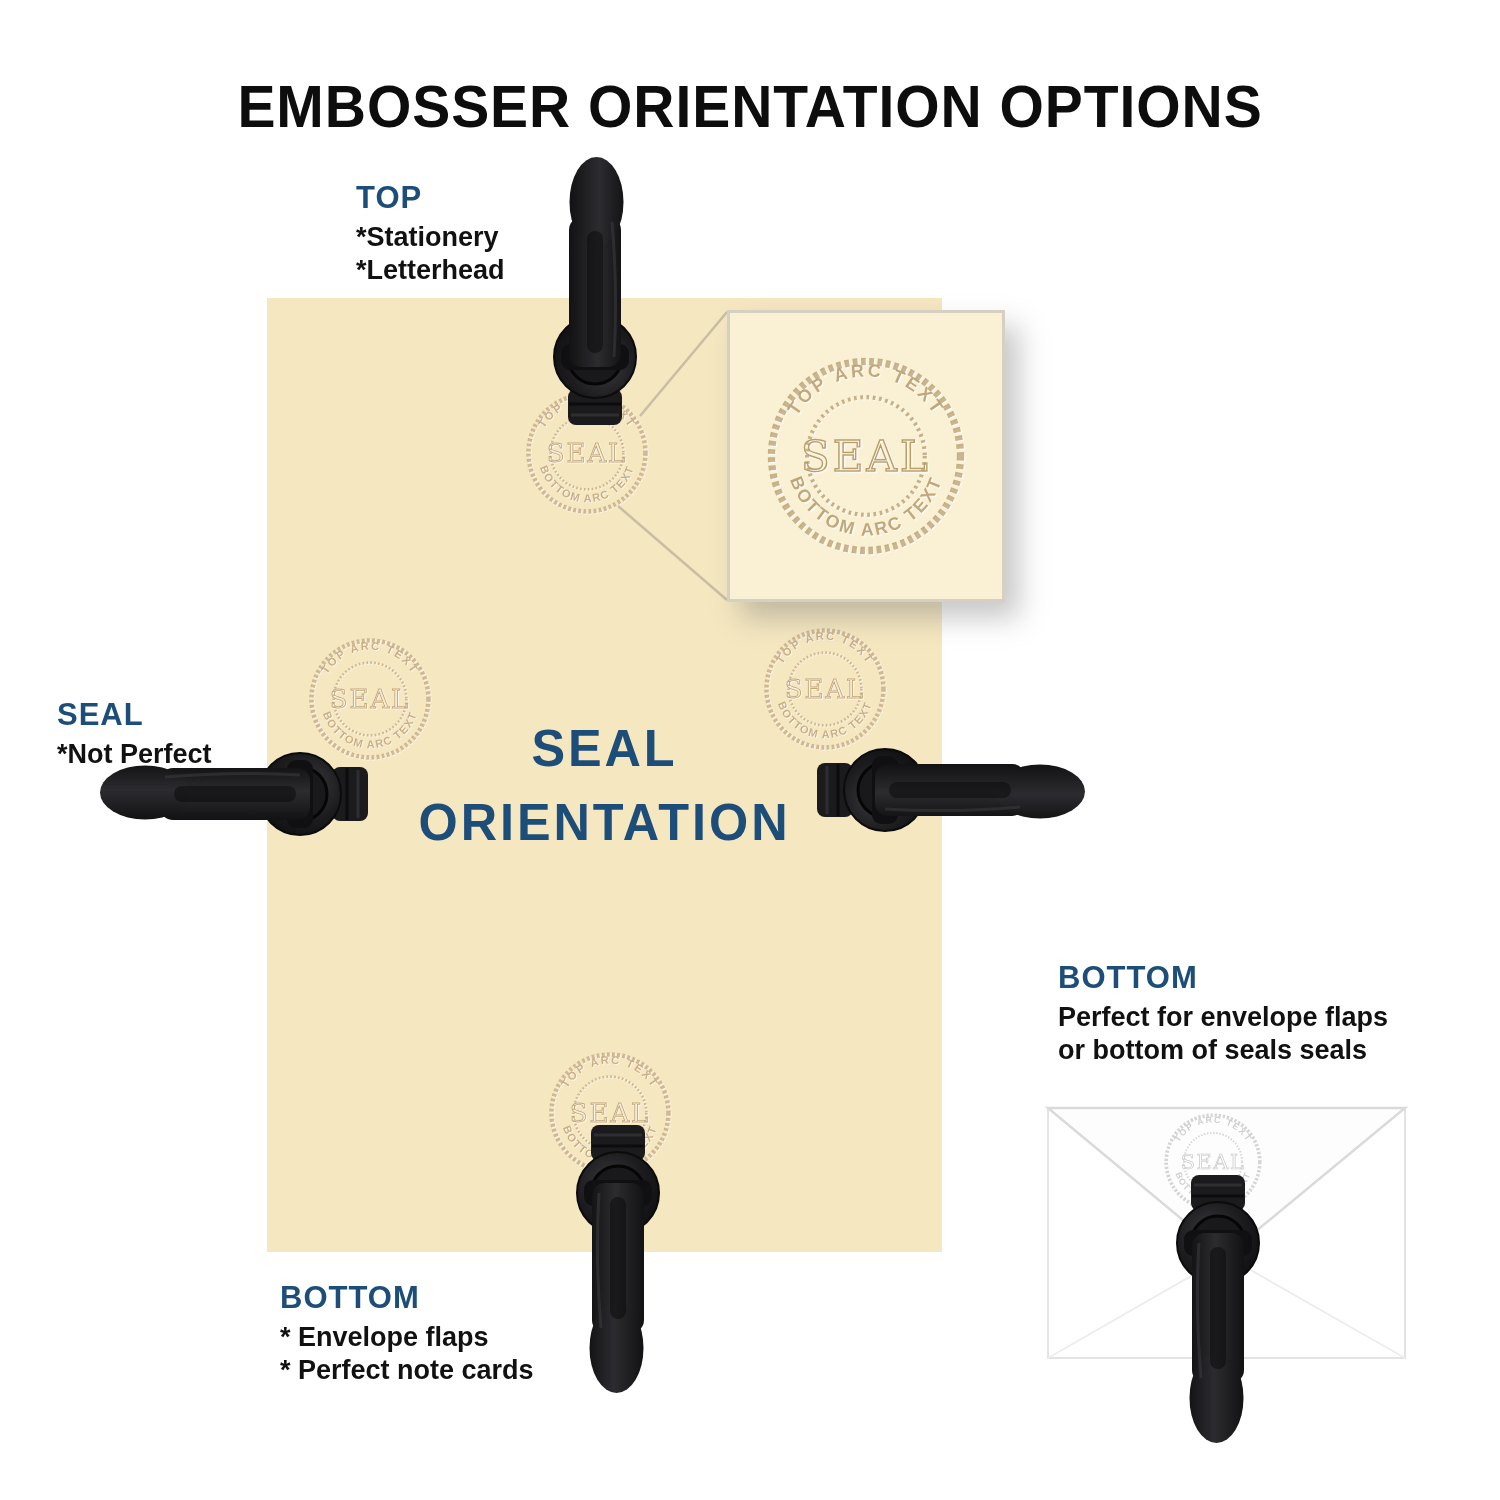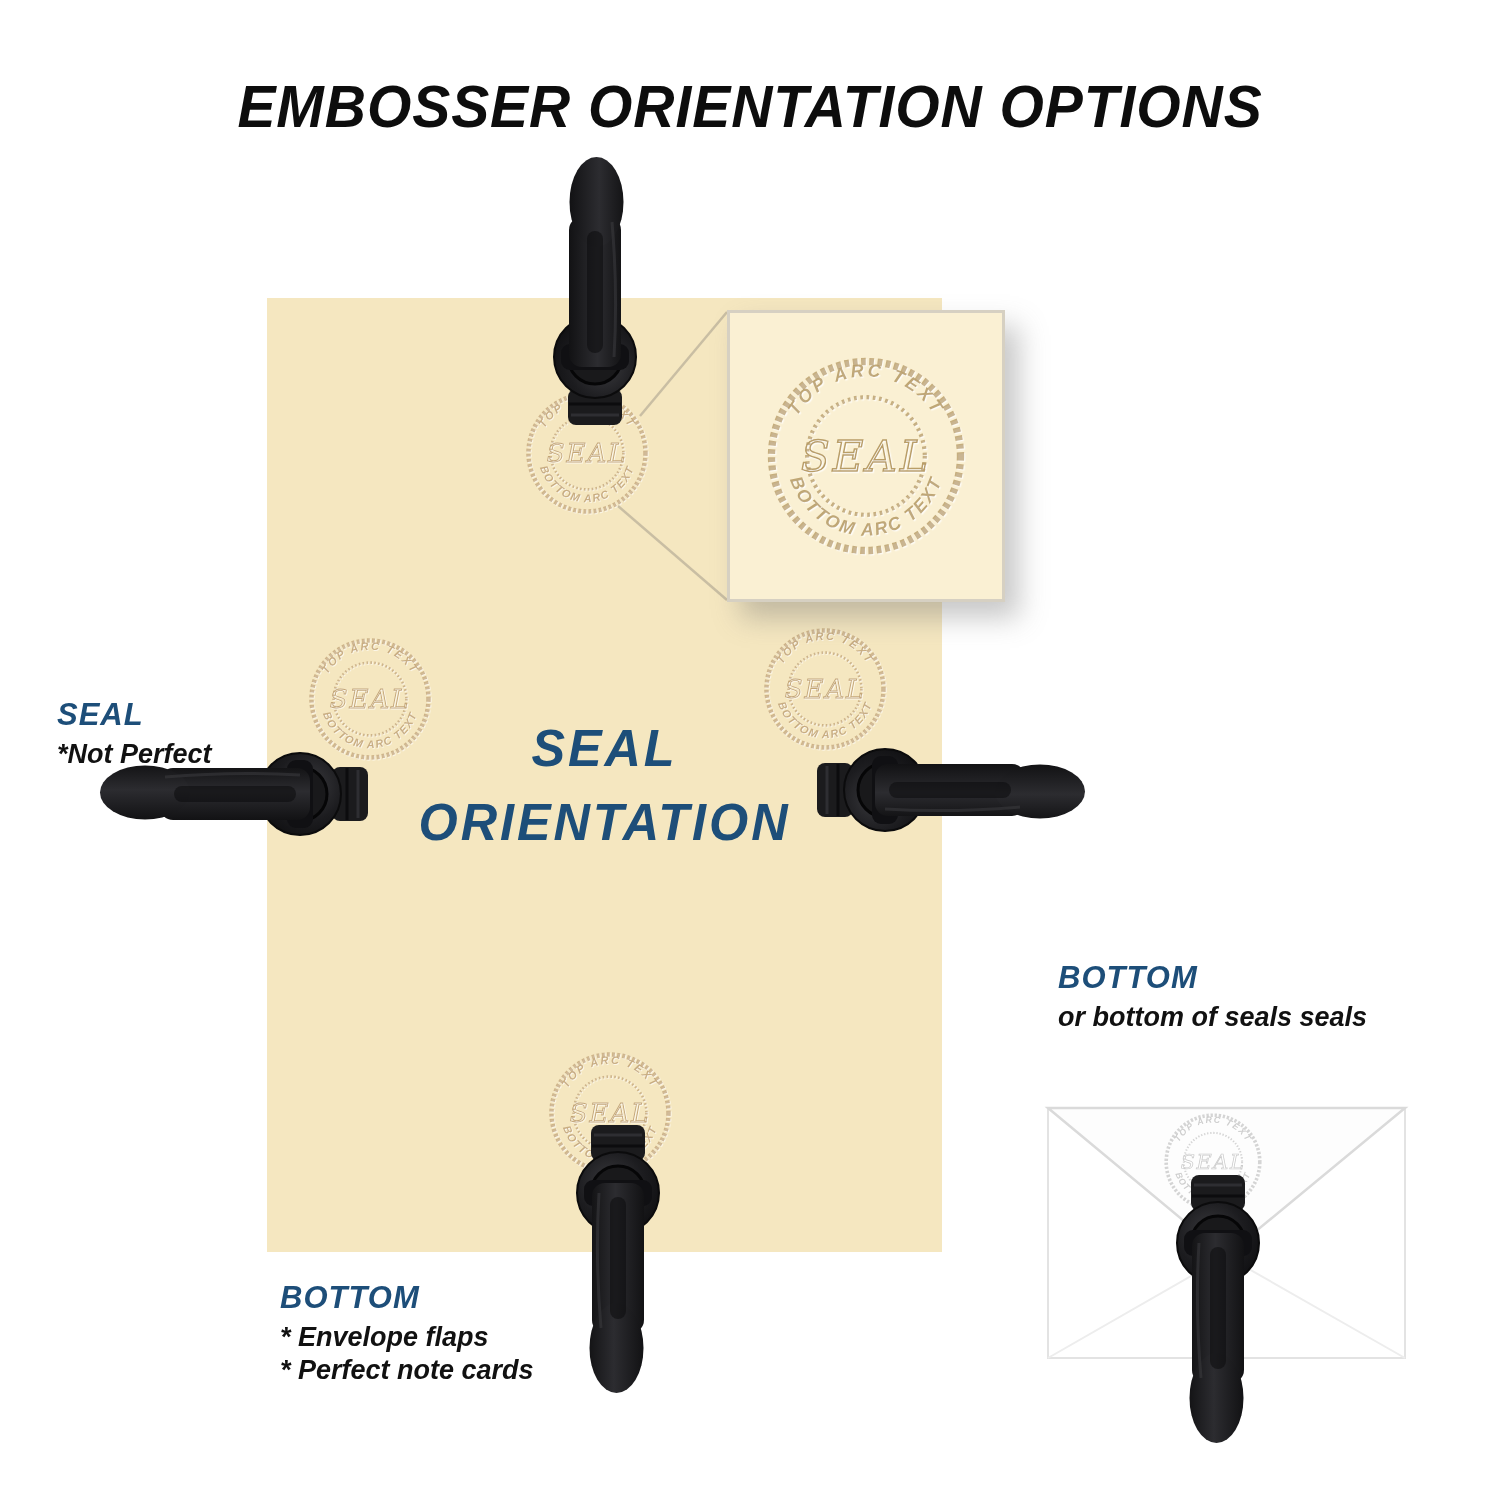--- a/index.html
+++ b/index.html
@@ -1,18 +1,18 @@
 <!DOCTYPE html>
 <html><head>
 <meta charset="utf-8">
 <style>
   html,body{margin:0;padding:0;background:#ffffff;}
   #stage{
     position:relative;width:1500px;height:1500px;background:#ffffff;overflow:hidden;
-    font-family:"Liberation Sans", sans-serif;color:#111111;font-style:italic;
+    font-family:"Liberation Sans", sans-serif;color:#111111;
   }
   .title{
     position:absolute;left:0;top:32px;width:1500px;text-align:center;
     font-size:60px;font-weight:bold;letter-spacing:1px;color:#0d0d0d;
     transform:scaleX(.95);transform-origin:center;white-space:nowrap;
   }
   .paper{
     position:absolute;left:267px;top:298px;width:675px;height:954px;
     background:#F5E7C0;
   }
@@ -116,35 +116,41 @@
       <use href="#embosser-g" transform="translate(1218,1243)"></use>
     </g>
   </svg>
 
   <div class="inset">
     <svg width="210" height="210" viewBox="-100 -100 200 200">
       <use href="#seal-sym" x="-100" y="-100" width="200" height="200" color="#B99E68"></use>
     </svg>
   </div>
 
+  <div class="label lbl-top">
+    <p class="head">TOP</p>
+    <p class="line">*Stationery</p>
+    <p class="line">*Letterhead</p>
+  </div>
 
   <div class="label lbl-left">
     <p class="head">SEAL</p>
     <p class="line">*Not Perfect</p>
   </div>
 
 
   <div class="label lbl-bottom">
     <p class="head">BOTTOM</p>
     <p class="line">* Envelope flaps</p>
     <p class="line">* Perfect note cards</p>
   </div>
 
   <div class="label lbl-bottom-right">
     <p class="head">BOTTOM</p>
+    <p class="line">Perfect for envelope flaps</p>
     <p class="line">or bottom of seals seals</p>
   </div>
 
   <div class="center-text">
     <div>SEAL</div>
     <div>ORIENTATION</div>
   </div>
 
 </div>
 

